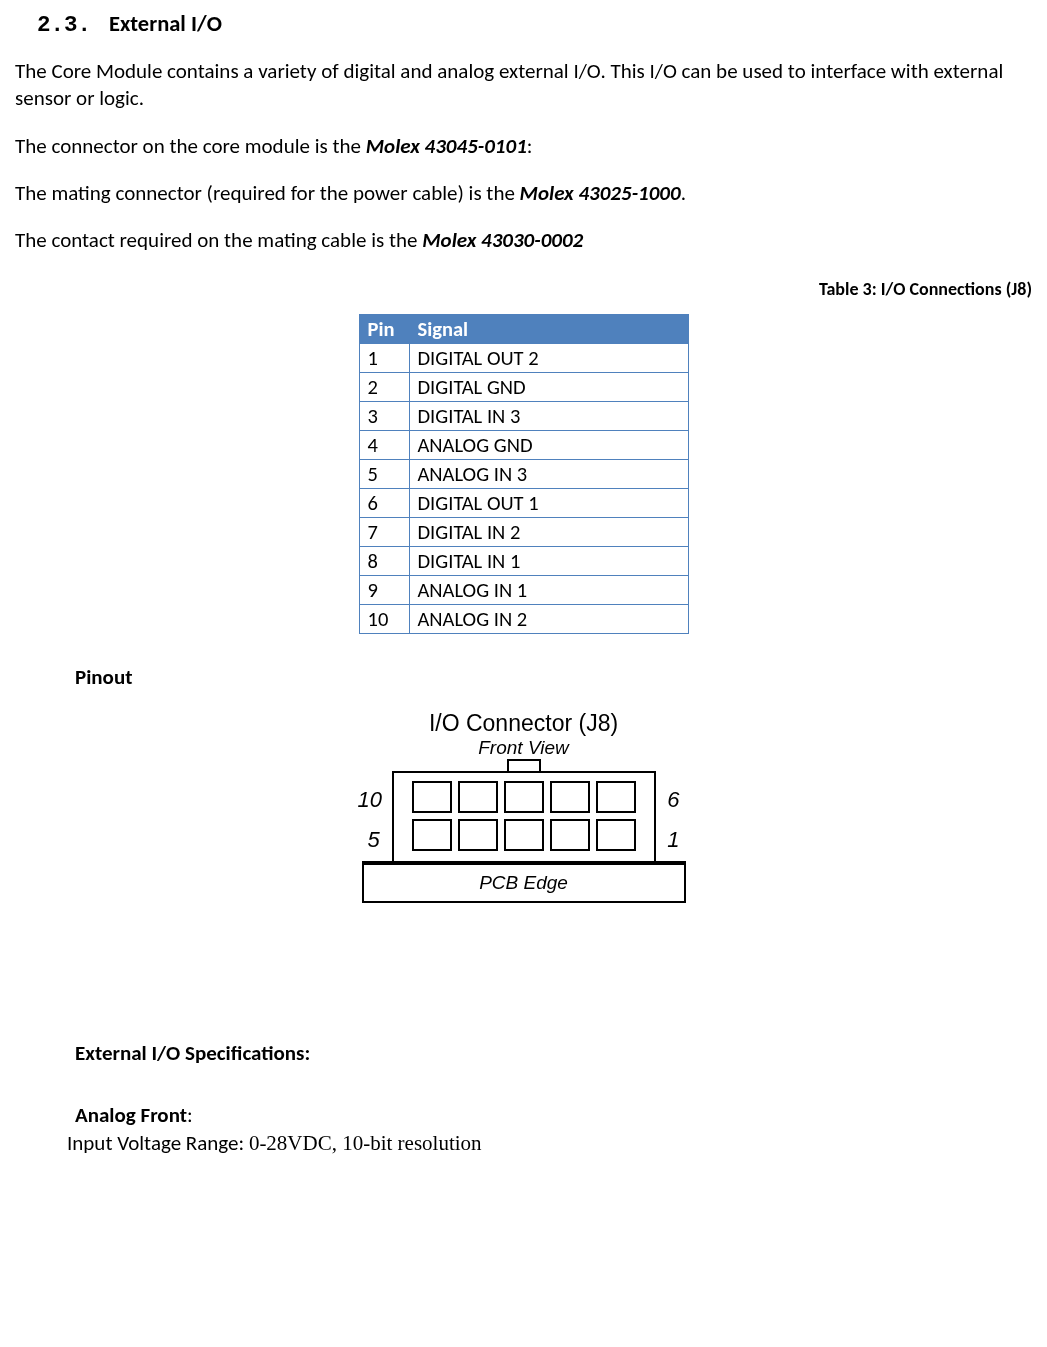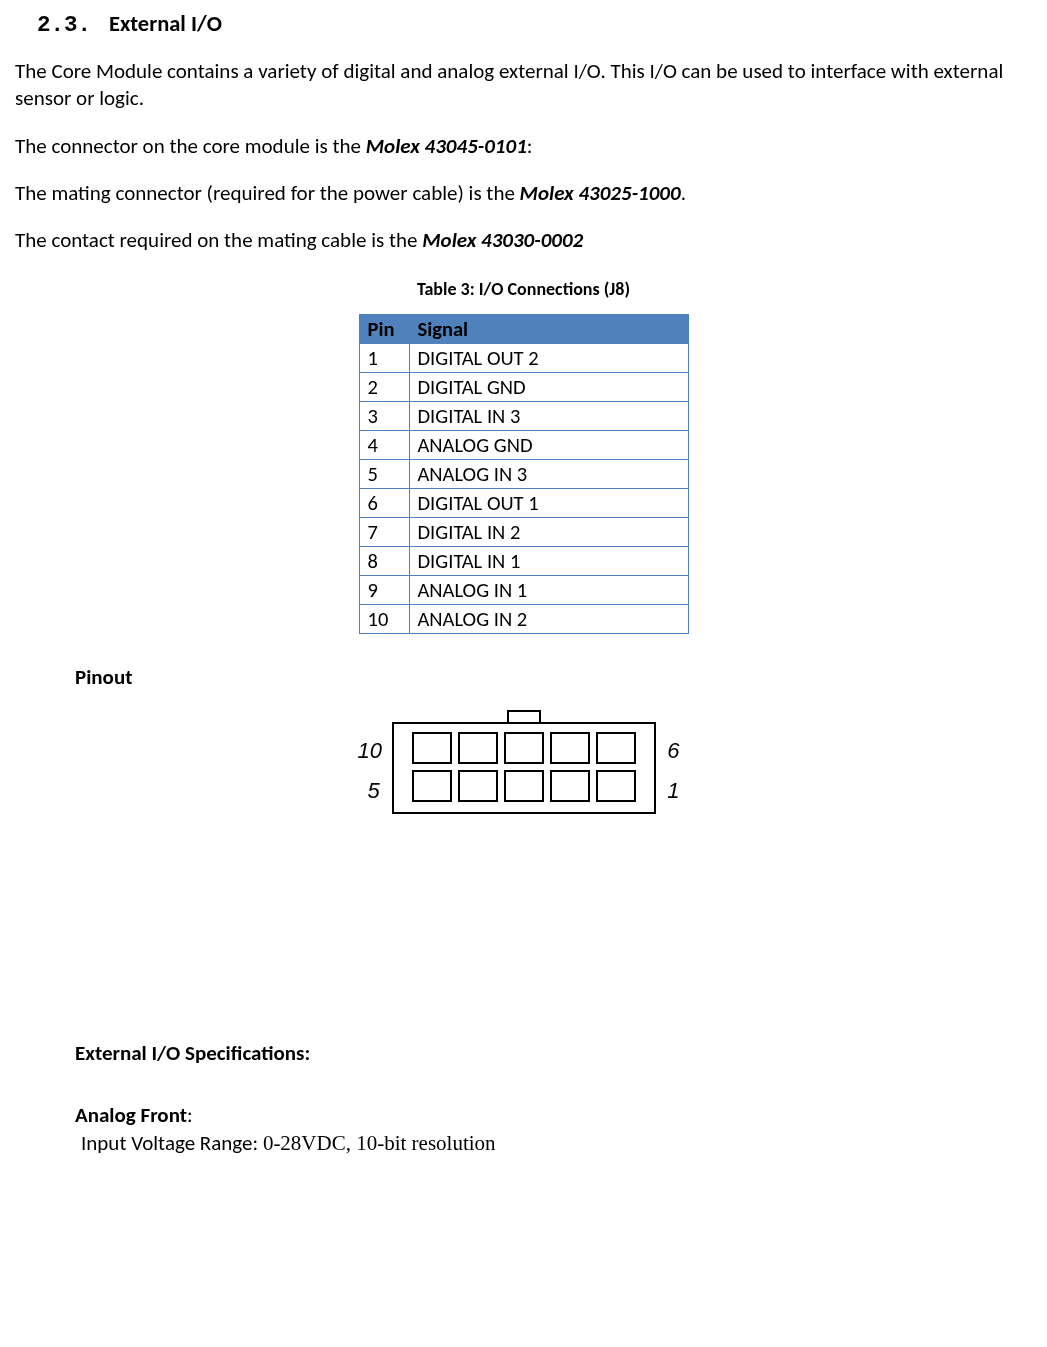--- a/index.html
+++ b/index.html
@@ -15,41 +15,41 @@
   .section-heading {
     font-weight: bold;
     font-size: 22.5px;
     margin-bottom: 20px;
     margin-left: 22px;
   }
   .section-heading .num { display: inline-block; margin-right: 18px; font-family: Liberation Mono, monospace; }
   p { margin: 0 0 20px 0; line-height: 1.3; }
   .bold { font-weight: bold; font-style: italic; }
   .table-caption {
-    text-align: center;
+    text-align: right;
     font-weight: bold;
     font-size: 18px;
     margin: 24px 0 14px 0;
   }
   .pin-table {
     border-collapse: collapse;
     margin: 0 auto 30px auto;
     width: 330px;
   }
   .pin-table th, .pin-table td {
     border: 1px solid #4f81bd;
     padding: 1px 8px;
     text-align: left;
     font-size: 20.5px;
     height: 27px;
     box-sizing: border-box;
   }
   .pin-table th {
     background: #4f81bd;
-    color: #000000;
+    color: #ffffff;
     font-weight: bold;
   }
   .pin-table .pin-col { width: 50px; }
   .sub-heading {
     font-weight: bold;
     font-size: 21px;
     margin: 4px 0 20px 60px;
   }
   .diagram-wrap {
     text-align: center;
@@ -98,21 +98,21 @@
     border-top: 4px solid #000;
     height: 36px;
     width: 320px;
     margin: -2px auto 0 auto;
     display:flex; align-items:center; justify-content:center;
     font-family: Arial, sans-serif; font-size: 19px; font-style: italic;
   }
   .spec-head { font-weight: bold; margin-left: 60px; margin-bottom: 36px;}
   .spec-sub { margin-left: 60px; margin-bottom: 2px;}
   .spec-sub .b { font-weight: bold; }
-  .spec-line { margin-left: 66px; font-size: 21px; }
+  .spec-line { margin-left: 52px; font-size: 21px; }
   .serif { font-family: "Times New Roman", Times, serif; }
 </style>
 </head>
 <body>
 
 <div class="section-heading">
   <span class="num">2.3.</span><span>External I/O</span>
 </div>
 
 <p>The Core Module contains a variety of digital and analog external I/O.  This I/O can be used to interface with external sensor or logic.</p>
@@ -179,20 +179,22 @@
         <td>10</td>
         <td>ANALOG IN 2</td>
       </tr>
   </tbody>
 </table>
 
 <div class="sub-heading">Pinout</div>
 
 <div class="diagram-wrap">
   <div class="diagram">
+    <div class="diag-title">I/O Connector (J8)</div>
+    <div class="diag-sub">Front View</div>
     <div style="position:relative; margin-top:12px;">
       <div class="conn-notch"></div>
       <div class="conn-outer">
         <span class="conn-label-left l10">10</span>
         <span class="conn-label-right l6">6</span>
         <span class="conn-label-left l5">5</span>
         <span class="conn-label-right l1">1</span>
         <div class="conn-rows">
           <div class="conn-row">
             <div class="conn-pin"></div>
@@ -203,20 +205,21 @@
           </div>
           <div class="conn-row">
             <div class="conn-pin"></div>
             <div class="conn-pin"></div>
             <div class="conn-pin"></div>
             <div class="conn-pin"></div>
             <div class="conn-pin"></div>
           </div>
         </div>
       </div>
+      <div class="pcb-bar">PCB Edge</div>
     </div>
   </div>
 </div>
 
 <div class="spec-head">External I/O Specifications:</div>
 
 <div class="spec-sub">
   <span class="b">Analog Front</span><span>:</span>
 </div>
 <div class="spec-line">

